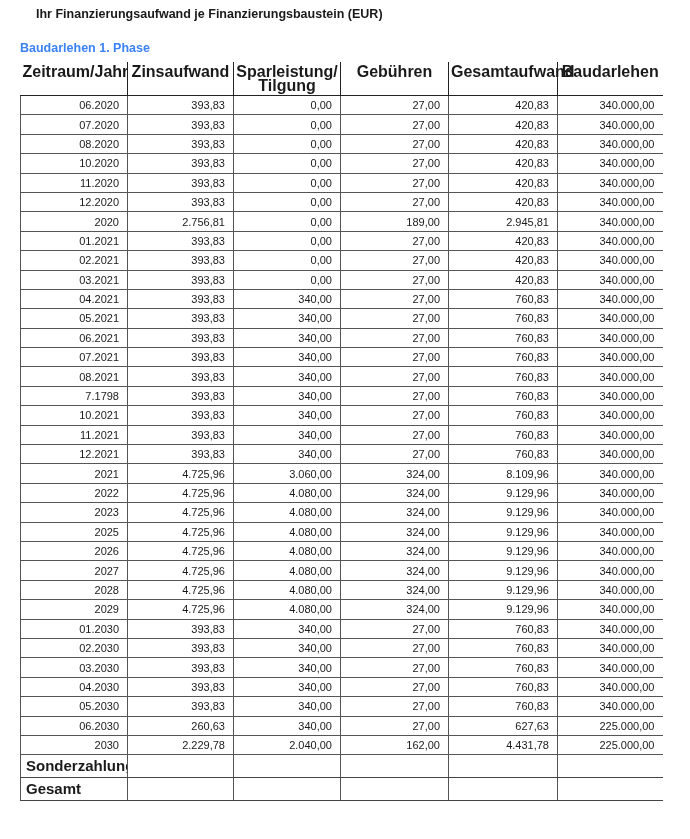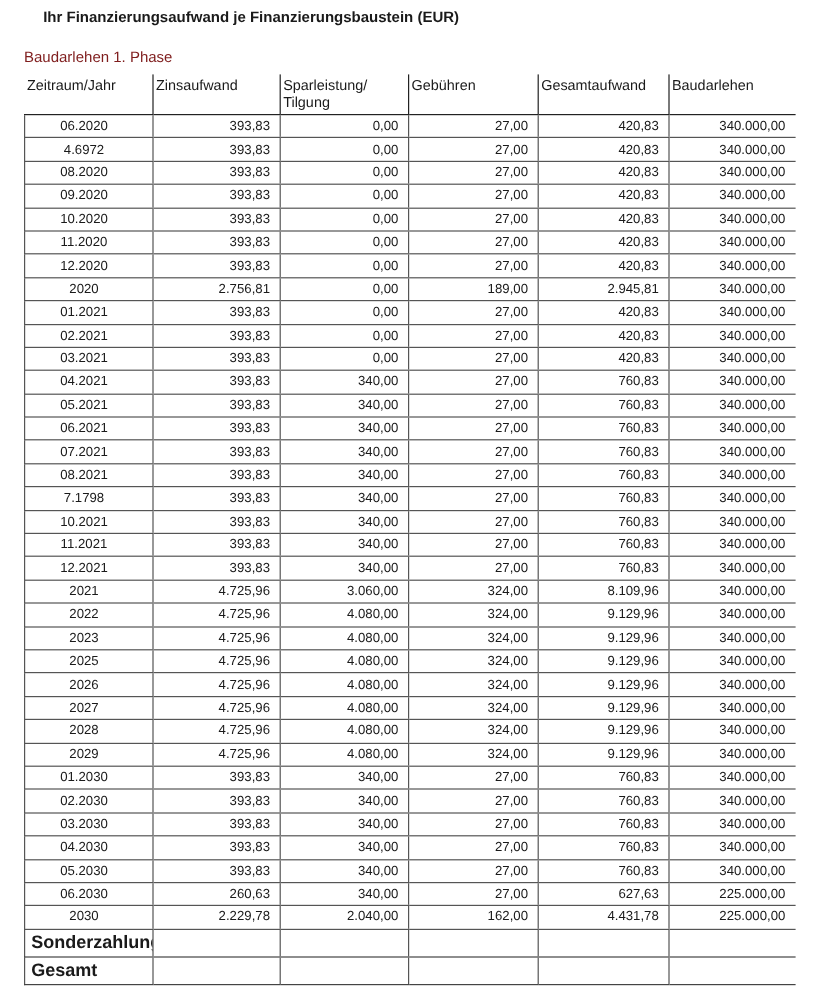--- a/index.html
+++ b/index.html
@@ -19,33 +19,33 @@
     font-size: 12.5px;
     line-height: 13px;
     font-weight: bold;
     color: #1a1a1a;
     padding-left: 16px;
   }
   .section-title {
     margin: 21px 0 0 20px;
     font-size: 12.5px;
     line-height: 13px;
-    font-weight: normal;
-    color: #7f1d1d;
+    font-weight: bold;
+    color: #3b82f6;
   }
   table.fin-table {
     border-collapse: collapse;
     table-layout: fixed;
     width: 642px;
     margin: 7px 0 0 20px;
   }
   table.fin-table th {
-    font-size: 12px;
-    font-weight: normal;
-    text-align: left;
+    font-size: 16px;
+    font-weight: bold;
+    text-align: center;
     vertical-align: top;
     padding: 3px 2px 2px 2px;
     height: 28px;
     line-height: 13.5px;
     white-space: pre-line;
     border-bottom: 1px solid #222222;
     color: #1a1a1a;
   }
   table.fin-table th + th {
     border-left: 1px solid #222222;
@@ -56,21 +56,20 @@
     height: 18.4px;
     padding: 0 8px 0 0;
     text-align: right;
     vertical-align: middle;
     border-bottom: 1px solid #555555;
     color: #1a1a1a;
     overflow: hidden;
   }
   table.fin-table tbody td:first-child {
     border-left: 1px solid #555555;
-    text-align: center;
   }
   table.fin-table td + td {
     border-left: 1px solid #555555;
   }
   table.fin-table tr.summary td {
     height: 22px;
     border-bottom: 1px solid #444444;
   }
   table.fin-table tr.summary td:first-child {
     text-align: left;
@@ -109,37 +108,29 @@
   <tbody id="table-body">
       <tr>
         <td>06.2020</td>
         <td>393,83</td>
         <td>0,00</td>
         <td>27,00</td>
         <td>420,83</td>
         <td>340.000,00</td>
       </tr>
       <tr>
-        <td>4.6972</td>
+        <td>07.2020</td>
         <td>393,83</td>
         <td>0,00</td>
         <td>27,00</td>
         <td>420,83</td>
         <td>340.000,00</td>
       </tr>
       <tr>
         <td>08.2020</td>
-        <td>393,83</td>
-        <td>0,00</td>
-        <td>27,00</td>
-        <td>420,83</td>
-        <td>340.000,00</td>
-      </tr>
-      <tr>
-        <td>09.2020</td>
         <td>393,83</td>
         <td>0,00</td>
         <td>27,00</td>
         <td>420,83</td>
         <td>340.000,00</td>
       </tr>
       <tr>
         <td>10.2020</td>
         <td>393,83</td>
         <td>0,00</td>

